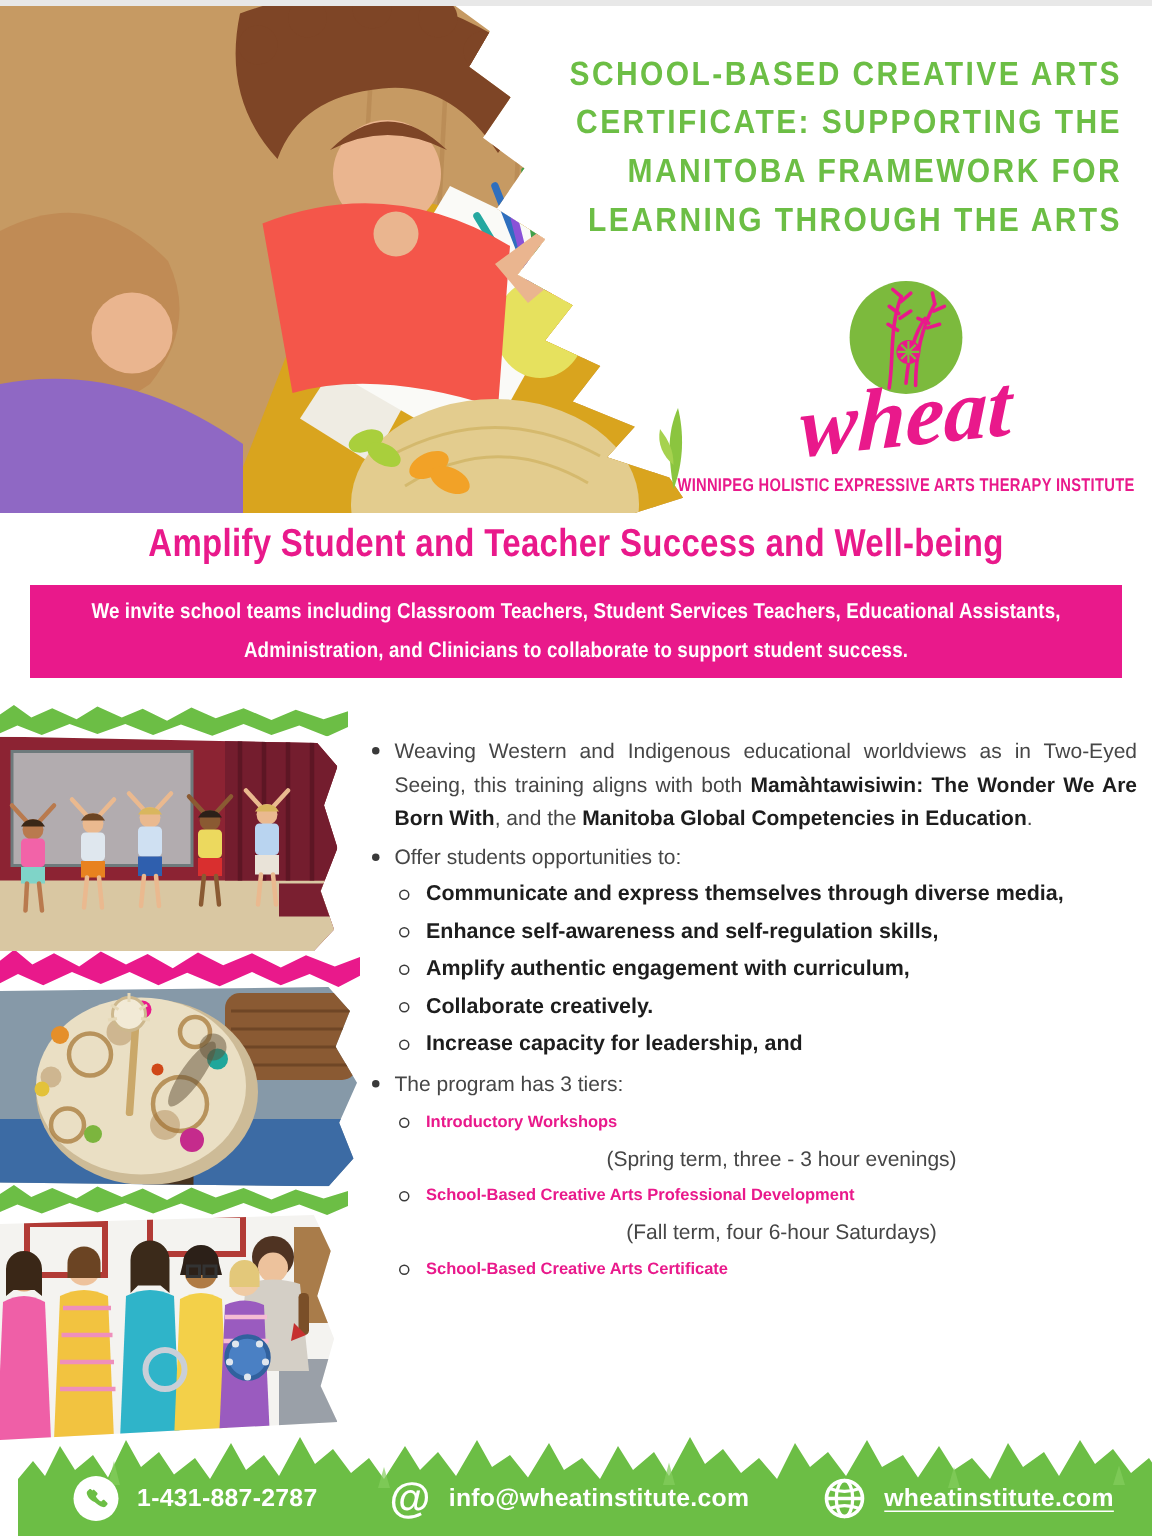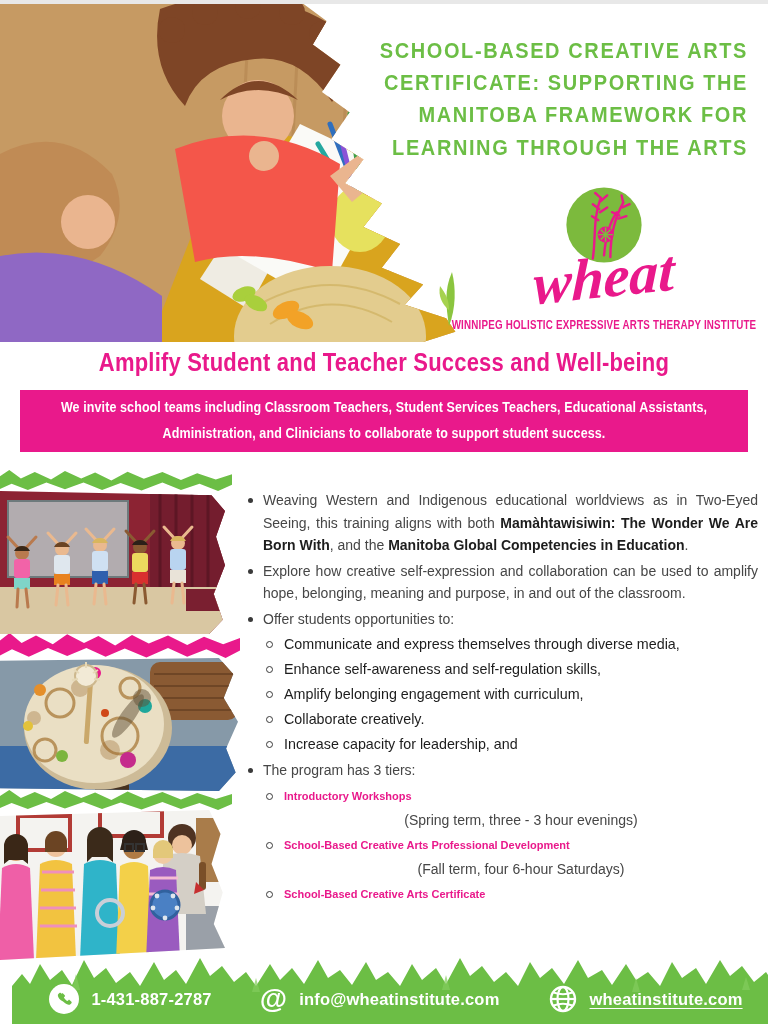--- a/index.html
+++ b/index.html
@@ -82,21 +82,21 @@
   
   .content{position:absolute;top:485px;left:246px;width:512px;color:var(--body);font-size:14px;}
   .list{list-style:none;margin:0;padding:0;}
   .list>li{position:relative;padding-left:17px;margin-bottom:3px;line-height:22.5px;text-align:justify;}
   .list>li::before{content:"";position:absolute;left:2px;top:9px;width:5px;height:5px;border-radius:50%;background:#3a3a3a;}
   .list>li.short{text-align:left;}
   .bold{font-weight:700;color:var(--ink);}
   .sub{list-style:none;margin:3px 0 2px 0;padding:0;}
   .sub>li{position:relative;padding-left:21px;margin:4px 0;line-height:21px;text-align:left;}
   .sub>li::before{content:"";position:absolute;left:3px;top:7px;width:5px;height:5px;border:1.6px solid #3a3a3a;border-radius:50%;background:transparent;}
-  .opp{font-weight:400;color:var(--ink);font-size:14.3px;}
+  .opp{font-weight:700;color:var(--ink);font-size:14.3px;}
   .tier-name{display:block;color:var(--pink);font-weight:700;font-size:11px;}
   .tier-detail{display:block;color:var(--body);font-weight:400;margin-top:3px;line-height:21px;text-align:center;}
 
   
   .footer{position:absolute;left:12px;bottom:0;width:768px;height:78px;}
   .grass{position:absolute;left:0;bottom:0;width:768px;height:78px;}
   .footer-items{
     position:absolute;bottom:14px;left:0;width:100%;
     display:flex;justify-content:center;align-items:center;gap:48px;
     color:#fff;font-weight:700;font-size:16.5px;letter-spacing:.2px;
@@ -367,27 +367,26 @@
           <circle cx="153" cy="98" r="2.4"></circle>
         </g>
     </svg>
   </div>
 
   <div class="content">
     <ul class="list">
       <li>
         <span>Weaving Western and Indigenous educational worldviews as in Two-Eyed Seeing, this training aligns with both </span><span class="bold">Mamàhtawisiwin: The Wonder We Are Born With</span><span>, and the </span><span class="bold">Manitoba Global Competencies in Education</span><span>.</span>
       </li>
-      <li>Explore how creative self-expression and collaboration can be used to amplify hope, belonging, meaning and purpose, in and out of the classroom.</li>
       <li class="short">
         <span>Offer students opportunities to:</span>
         <ul class="sub">
           <li class="opp">Communicate and express themselves through diverse media,</li>
           <li class="opp">Enhance self-awareness and self-regulation skills,</li>
-          <li class="opp">Amplify belonging engagement with curriculum,</li>
+          <li class="opp">Amplify authentic engagement with curriculum,</li>
           <li class="opp">Collaborate creatively.</li>
           <li class="opp">Increase capacity for leadership, and</li>
         </ul>
       </li>
       <li class="short">
         <span>The program has 3 tiers:</span>
         <ul class="sub">
           <li>
             <span class="tier-name">Introductory Workshops</span>
             <span class="tier-detail">(Spring term, three - 3 hour evenings)</span>

